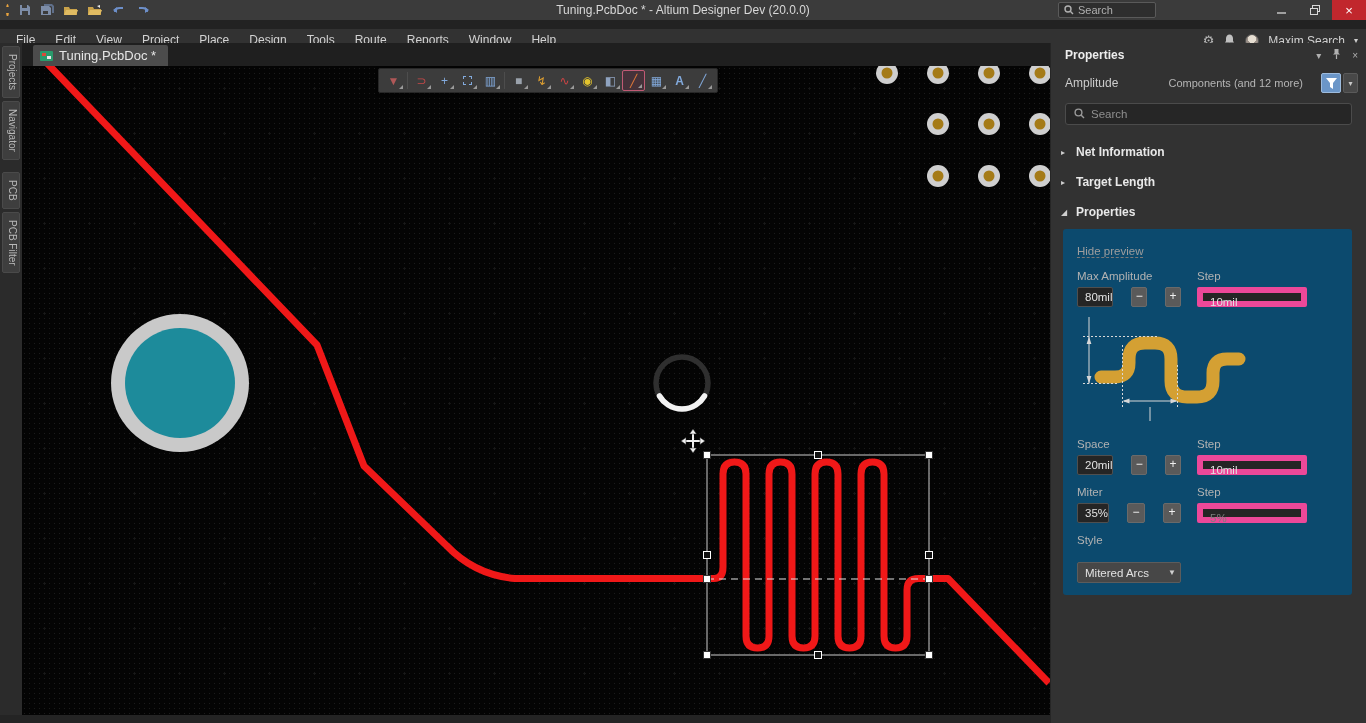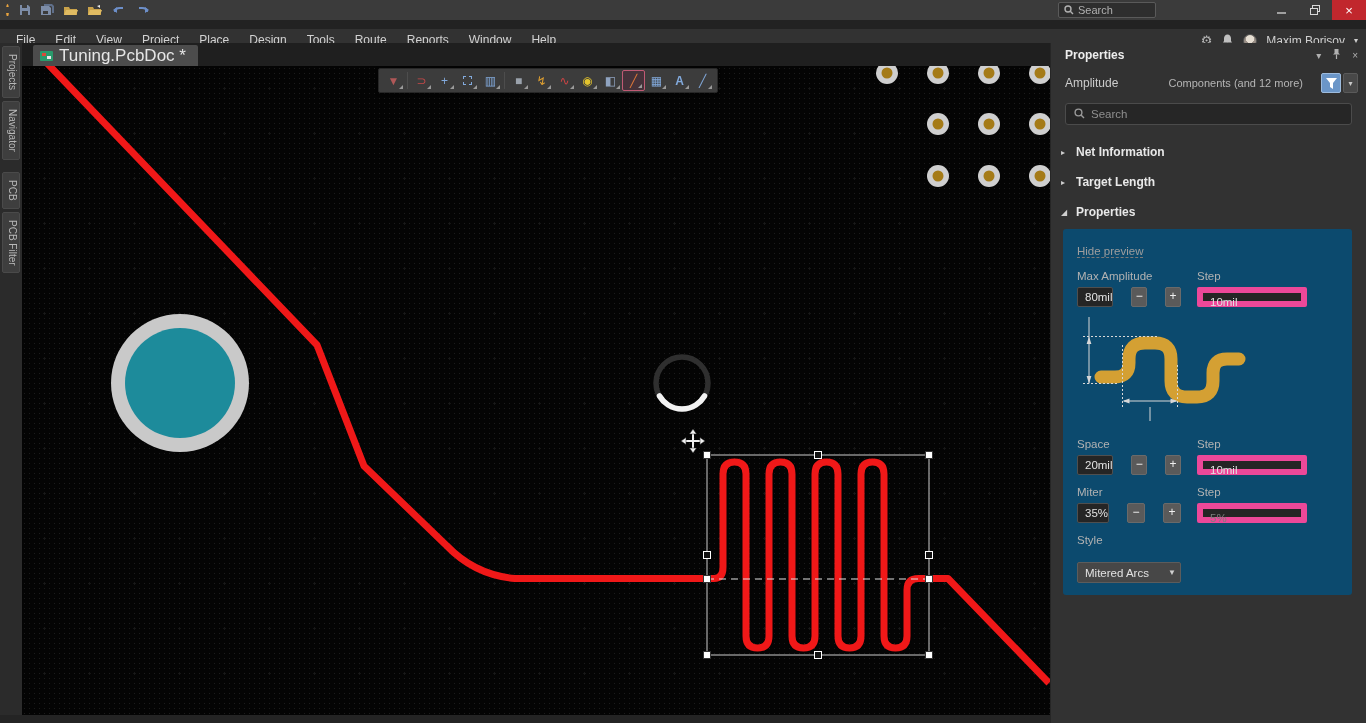--- a/index.html
+++ b/index.html
@@ -39,21 +39,21 @@
   
   #leftbar { position:absolute; left:0; top:43px; width:22px; height:680px; background:#2b2b2b; }
   .side-tab { writing-mode:vertical-rl; color:#b8b8b8; font-size:10px; background:#3e3e3e;
     border:1px solid #4a4a4a; border-radius:2px; margin:3px 2px; padding:7px 1px; width:18px; text-align:center; }
   .side-gap { height:6px; }
 
   
   #tabbar { position:absolute; left:22px; top:43px; width:1028px; height:23px; background:#1f1f1f; }
   #doc-tab { position:absolute; left:11px; top:2px; height:21px; background:#4c4c4c; border-radius:2px 2px 0 0;
     display:flex; align-items:center; padding:0 12px 0 7px; gap:6px; }
-  #doc-tab-label { color:#e6e6e6; font-size:17px;text-align:right; }
+  #doc-tab-label { color:#e6e6e6; font-size:13px;text-align:right; }
 
   
   #canvas { position:absolute; left:22px; top:66px; width:1028px; height:649px; background:#040404;
     background-image:radial-gradient(circle, #1c1c1c 0.7px, transparent 1px),
                      radial-gradient(circle, #262626 0.9px, transparent 1.1px);
     background-size:5px 5px, 45px 45px; overflow:hidden; }
   #pcb-svg { position:absolute; left:0; top:0; }
 
   
   #float-toolbar { position:absolute; left:356px; top:2px; height:25px; background:#3c3c3c;
@@ -152,20 +152,21 @@
           <path d="M1 7l4-3v6z" fill="#6d8fc9" transform="translate(0,-2)"></path>
         </svg>
       </span>
     <span>
         <svg width="14" height="11">
           <path d="M11 7 Q11 3 6 3 L3 3" stroke="#6d8fc9" stroke-width="2" fill="none"></path>
           <path d="M13 5l-4-3v6z" fill="#6d8fc9"></path>
         </svg>
       </span>
   </div>
+  <div id="tb-title">Tuning.PcbDoc * - Altium Designer Dev (20.0.0)</div>
   <div id="tb-search">
     <span><svg width="10" height="10">
           <circle cx="4" cy="4" r="3" stroke="#b0b0b0" stroke-width="1.4" fill="none"></circle>
           <line x1="6.3" y1="6.3" x2="9" y2="9" stroke="#b0b0b0" stroke-width="1.4"></line>
         </svg></span>
     <input placeholder="Search" style="">
   </div>
   <div class="winbtns">
     <div class="winbtn">
         <svg width="9" height="9">
@@ -196,21 +197,21 @@
       <span class="menu-item"><u>W</u>indow</span>
       <span class="menu-item"><u>H</u>elp</span>
     </div>
   <div id="menu-right">
     <span id="gear-glyph">⚙</span>
     <span><svg width="13" height="13">
           <path d="M6.5 1.5 C4.3 1.5 3 3.2 3 5.5 V8 L2 9.5 H11 L10 8 V5.5 C10 3.2 8.7 1.5 6.5 1.5 Z" fill="#c0c0c0"></path>
           <circle cx="6.5" cy="11" r="1.2" fill="#c0c0c0"></circle>
         </svg></span>
     <span id="avatar"></span>
-    <span id="user-name">Maxim Borisov</span>
+    <span id="user-name">Maxim Search</span>
     <span class="mini-caret">▾</span>
   </div>
 </div>
 
 <div id="leftbar">
     <div class="side-tab">Projects</div>
     <div class="side-tab">Navigator</div>
     <div class="side-gap"></div>
     <div class="side-tab">PCB</div>
     <div class="side-tab">PCB Filter</div>

